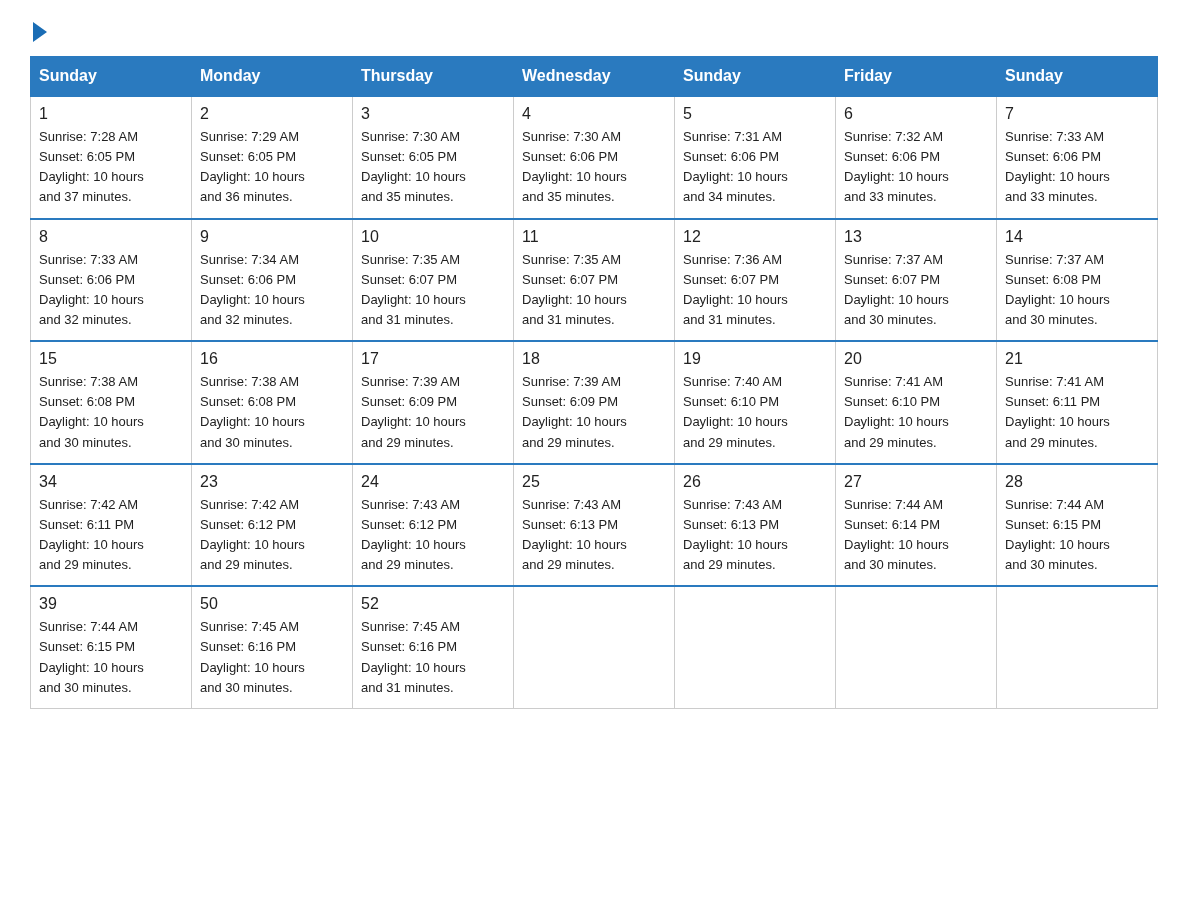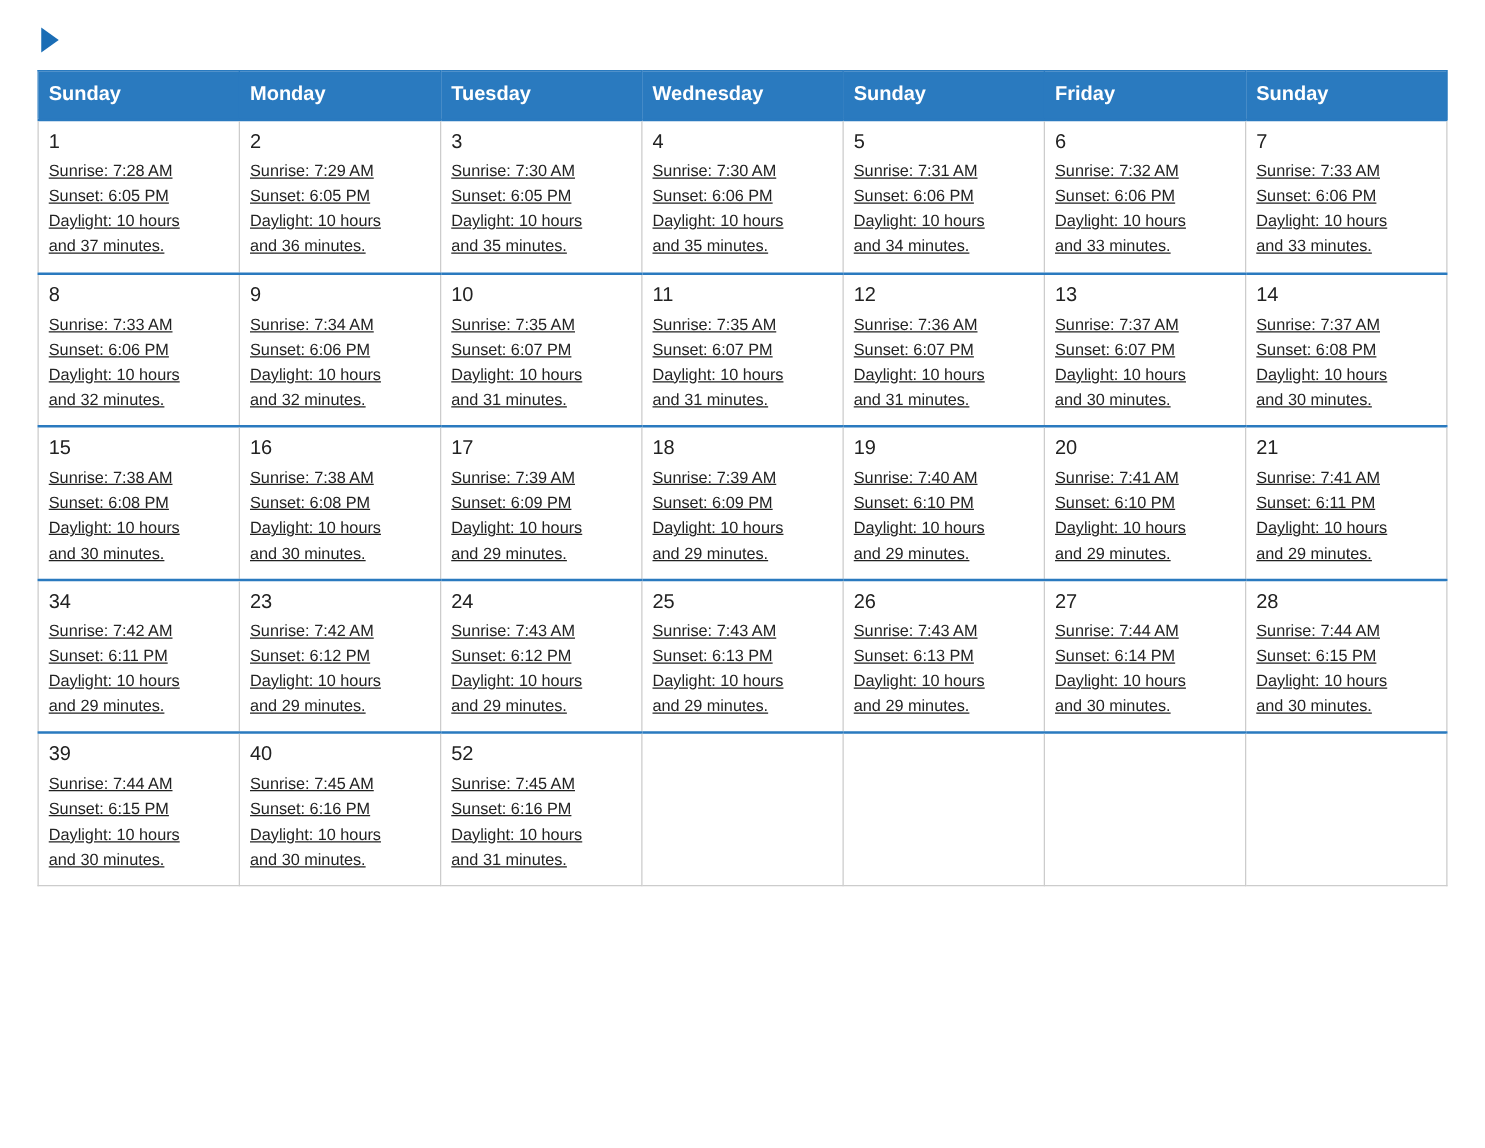--- a/index.html
+++ b/index.html
@@ -87,21 +87,20 @@
     tbody tr td .day-num {
       font-size: 16px;
       font-weight: normal;
       margin-bottom: 4px;
       display: block;
     }
     tbody tr td .day-info {
       font-size: 13px;
       line-height: 1.55;
       color: #222;
-      text-decoration: underline;
     }
     tbody tr td.empty {
       background: #fff;
       border-top: 2px solid #2a7abf;
     }
   </style>
 </head>
 <body>
 
 <div class="header">
@@ -116,21 +115,21 @@
     <div class="month-title"></div>
     <div class="location"></div>
   </div>
 </div>
 
 <table>
   <thead>
     <tr>
     <th>Sunday</th>
         <th>Monday</th>
-        <th>Tuesday</th>
+        <th>Thursday</th>
         <th>Wednesday</th>
         <th>Sunday</th>
         <th>Friday</th>
         <th>Sunday</th>
       </tr>
   </thead>
   <tbody id="calendar-body">
   <tr>
         <td>
           <span class="day-num">1</span>
@@ -250,21 +249,21 @@
           <span class="day-num">28</span>
           <div class="day-info">Sunrise: 7:44 AM<br>Sunset: 6:15 PM<br>Daylight: 10 hours<br>and 30 minutes.</div>
         </td>
       </tr>
       <tr>
         <td>
           <span class="day-num">39</span>
           <div class="day-info">Sunrise: 7:44 AM<br>Sunset: 6:15 PM<br>Daylight: 10 hours<br>and 30 minutes.</div>
         </td>
         <td>
-          <span class="day-num">40</span>
+          <span class="day-num">50</span>
           <div class="day-info">Sunrise: 7:45 AM<br>Sunset: 6:16 PM<br>Daylight: 10 hours<br>and 30 minutes.</div>
         </td>
         <td>
           <span class="day-num">52</span>
           <div class="day-info">Sunrise: 7:45 AM<br>Sunset: 6:16 PM<br>Daylight: 10 hours<br>and 31 minutes.</div>
         </td>
         <td class="empty"></td>
         <td class="empty"></td>
         <td class="empty"></td>
         <td class="empty"></td>

